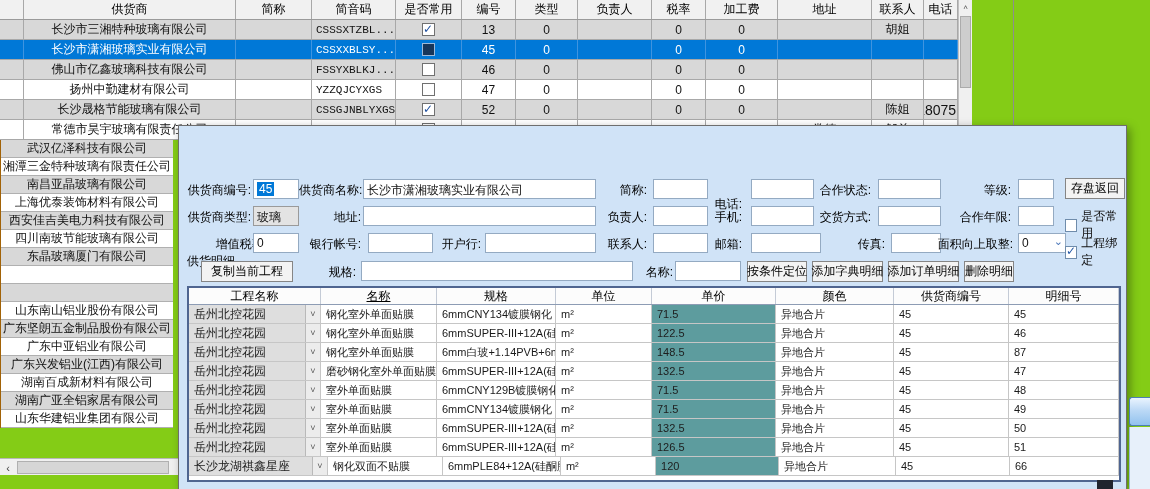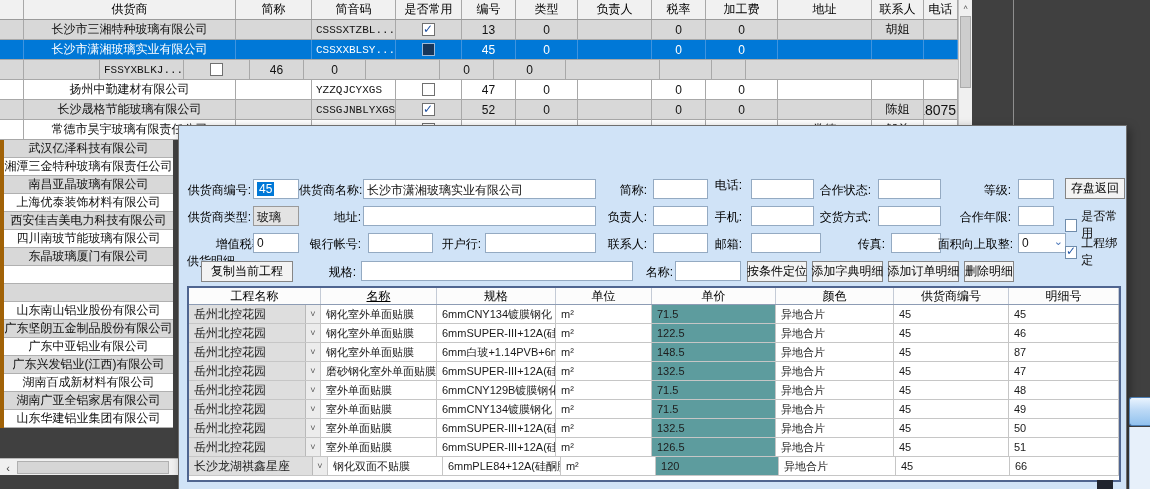--- a/index.html
+++ b/index.html
@@ -1,17 +1,17 @@
 <!DOCTYPE html>
 <html><head>
 <meta charset="utf-8">
 <style>
   html,body{margin:0;padding:0;background:#fff;}
   *{box-sizing:border-box;}
-  .canvas{position:relative;width:1150px;height:489px;overflow:hidden;background:#404040;
+  .canvas{position:relative;width:1150px;height:489px;overflow:hidden;background:#84cc16;
           font-family:"Liberation Sans","DejaVu Sans",sans-serif;font-size:12px;color:#111;}
 
   
   .bg-grid{position:absolute;left:0;top:0;width:958px;}
   .g-header{display:flex;height:20px;background:#f1f1f1;border-bottom:1px solid #9a9a9a;}
   .g-header .gc{display:flex;align-items:center;justify-content:center;height:100%;
                 border-right:1px solid #a8a8a8;background:#f1f1f1;color:#000;overflow:hidden;white-space:nowrap;}
   .grow{display:flex;height:20px;border-bottom:1px solid #a8a8a8;background:#fff;}
   .grow.alt{background:#d8d8d8;}
   .grow.sel{background:#0078d7;color:#fff;}
@@ -25,21 +25,21 @@
   .grow.sel .gcheck{background:#17365a;border-color:#9db9d8;}
 
   
   .g-vscroll{position:absolute;left:958px;top:0;width:14px;height:125px;background:#f0f0f0;border-left:1px solid #c0c0c0;}
   .g-vs-arrow{height:15px;display:flex;align-items:center;justify-content:center;color:#555;font-size:8px;}
   .g-vs-arrow::before{content:"˄";}
   .g-vs-thumb{position:absolute;left:1px;top:16px;width:11px;height:72px;background:#cdcdcd;border:1px solid #ababab;}
   .win-edge{position:absolute;left:1013px;top:0;width:1px;height:125px;background:#8e8e8e;}
 
   
-  .more-rows{position:absolute;left:0;top:140px;width:173px;border-left:4px solid #a16207;}
+  .more-rows{position:absolute;left:0;top:140px;width:173px;border-left:1px solid #a16207;}
   .mrow{height:18px;display:flex;align-items:center;justify-content:center;background:#fff;
         border-bottom:1px solid #b0b0b0;overflow:hidden;white-space:nowrap;}
   .mrow.alt{background:#d8d8d8;}
   .h-scroll{position:absolute;left:0;top:458px;width:178px;height:17px;background:#f0f0f0;border-top:1px solid #b8b8b8;}
   .hs-arrow{position:absolute;left:0;top:1px;width:16px;height:15px;display:flex;align-items:center;justify-content:center;color:#444;font-size:11px;}
   .hs-arrow::before{content:"‹";}
   .hs-thumb{position:absolute;left:17px;top:2px;width:152px;height:13px;background:#d6d6d6;border:1px solid #b0b0b0;}
 
   
   .dialog{position:absolute;left:178px;top:125px;width:949px;height:364px;background:#d0e3f7;
@@ -140,20 +140,21 @@
           <div class="gc" style="width: 62px;">0</div>
           <div class="gc" style="width: 74px;"></div>
           <div class="gc" style="width: 54px;">0</div>
           <div class="gc" style="width: 72px;">0</div>
           <div class="gc" style="width: 94px;"></div>
           <div class="gc" style="width: 52px;"></div>
           <div class="gc phone" style="width: 34px;"></div>
         </div>
         <div class="grow alt">
           <div class="gc" style="width: 24px;"></div>
+          <div class="gc" style="width: 212px;">佛山市亿鑫玻璃科技有限公司</div>
           <div class="gc" style="width: 76px;"></div>
           <div class="gc code" style="width: 84px;">FSSYXBLKJ...</div>
           <div class="gc" style="width: 66px;">
             <div class="gcheck"></div>
           </div>
           <div class="gc" style="width: 54px;">46</div>
           <div class="gc" style="width: 62px;">0</div>
           <div class="gc" style="width: 74px;"></div>
           <div class="gc" style="width: 54px;">0</div>
           <div class="gc" style="width: 72px;">0</div>
@@ -246,21 +247,21 @@
 
   <div class="dialog">
     <div class="dlg-body">
 
       <span class="lbl" style="left:8px;top:33px;width:64px">供货商编号:</span>
       <div class="tb" style="left:74px;top:30px;width:46px"><span class="selhl">45</span></div>
       <span class="lbl" style="left:120px;top:33px;width:62px">供货商名称:</span>
       <div class="tb" style="left:184px;top:30px;width:233px">长沙市潇湘玻璃实业有限公司</div>
       <span class="lbl" style="left:420px;top:33px;width:48px">简称:</span>
       <div class="tb" style="left:474px;top:30px;width:55px"></div>
-      <span class="lbl" style="left:527px;top:28px;width:36px">电话:</span>
+      <span class="lbl" style="left:527px;top:47px;width:36px">电话:</span>
       <div class="tb" style="left:572px;top:30px;width:63px"></div>
       <span class="lbl" style="left:634px;top:33px;width:58px">合作状态:</span>
       <div class="tb" style="left:699px;top:30px;width:63px"></div>
       <span class="lbl" style="left:786px;top:33px;width:46px">等级:</span>
       <div class="tb" style="left:839px;top:30px;width:36px"></div>
       <div class="btn" style="left:886px;top:29px;width:60px">存盘返回</div>
 
       <span class="lbl" style="left:8px;top:60px;width:64px">供货商类型:</span>
       <div class="tb gray" style="left:74px;top:57px;width:46px">玻璃</div>
       <span class="lbl" style="left:120px;top:60px;width:62px">地址:</span>

